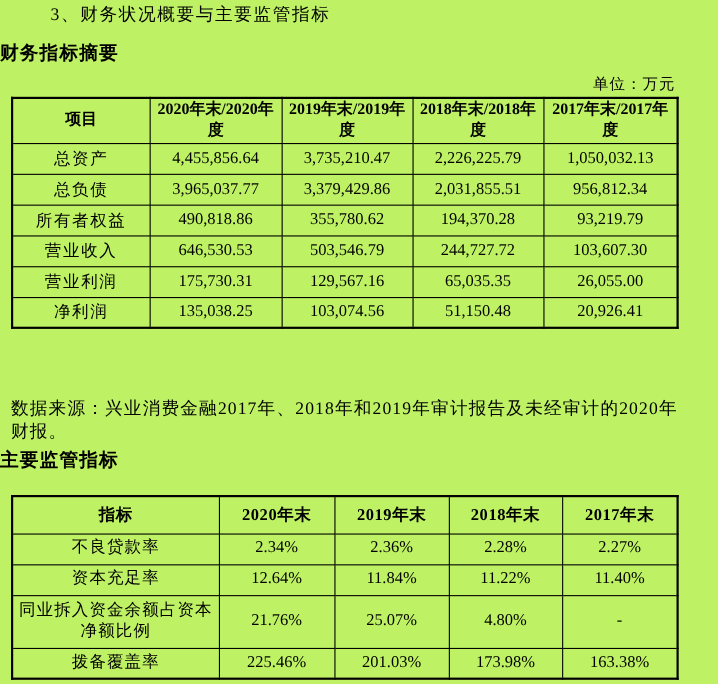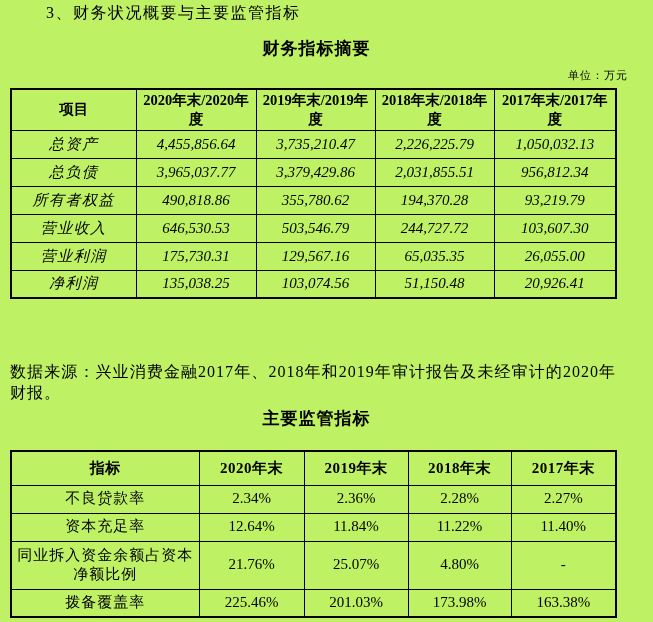--- a/index.html
+++ b/index.html
@@ -11,46 +11,46 @@
     overflow: hidden;
   }
   .page { position: relative; width: 653px; height: 622px; background: #bef264; }
 
   .doc-heading {
     position: absolute; left: 46px; top: 3px;
     font-size: 16px; letter-spacing: 1.5px;
   }
   .table-title {
     position: absolute; left: 0; width: 633px;
-    text-align: center; font-weight: bold;
+    font-weight: bold;
     font-size: 17px; letter-spacing: 1px;
   }
   .title-1 { top: 37px; }
   .title-2 { top: 407px; }
   .unit-label {
-    position: absolute; top: 68px; right: 25px;
-    font-size: 11px; letter-spacing: 1px;
+    position: absolute; top: 68px; right: 39px;
+    font-size: 14px; letter-spacing: 1px;
   }
 
   table {
     position: absolute; left: 10px; width: 605px;
     border-collapse: collapse; table-layout: fixed;
     border: 2px solid #000;
   }
   th, td {
     border: 1px solid #000;
     text-align: center; vertical-align: middle;
     padding: 1px 4px;
     overflow: hidden;
   }
   th { font-weight: bold; }
 
   .fin-table { top: 88px; border-radius: 18px; }
   .fin-table th { height: 38px; font-size: 14.5px; line-height: 1.3; }
-  .fin-table td { height: 28px; font-size: 15px; font-style: italic; }
+  .fin-table td { height: 28px; font-size: 15px; }
   .fin-table td.lbl { letter-spacing: 1.5px; font-size: 15px; }
 
   .source-note {
     position: absolute; left: 10px; top: 361px; width: 606px;
     font-size: 16px; line-height: 1.32;
     letter-spacing: 1px; text-align: justify;
   }
 
   .reg-table { top: 450px; }
   .reg-table th { height: 34px; font-size: 15px; letter-spacing: 0.5px; }

